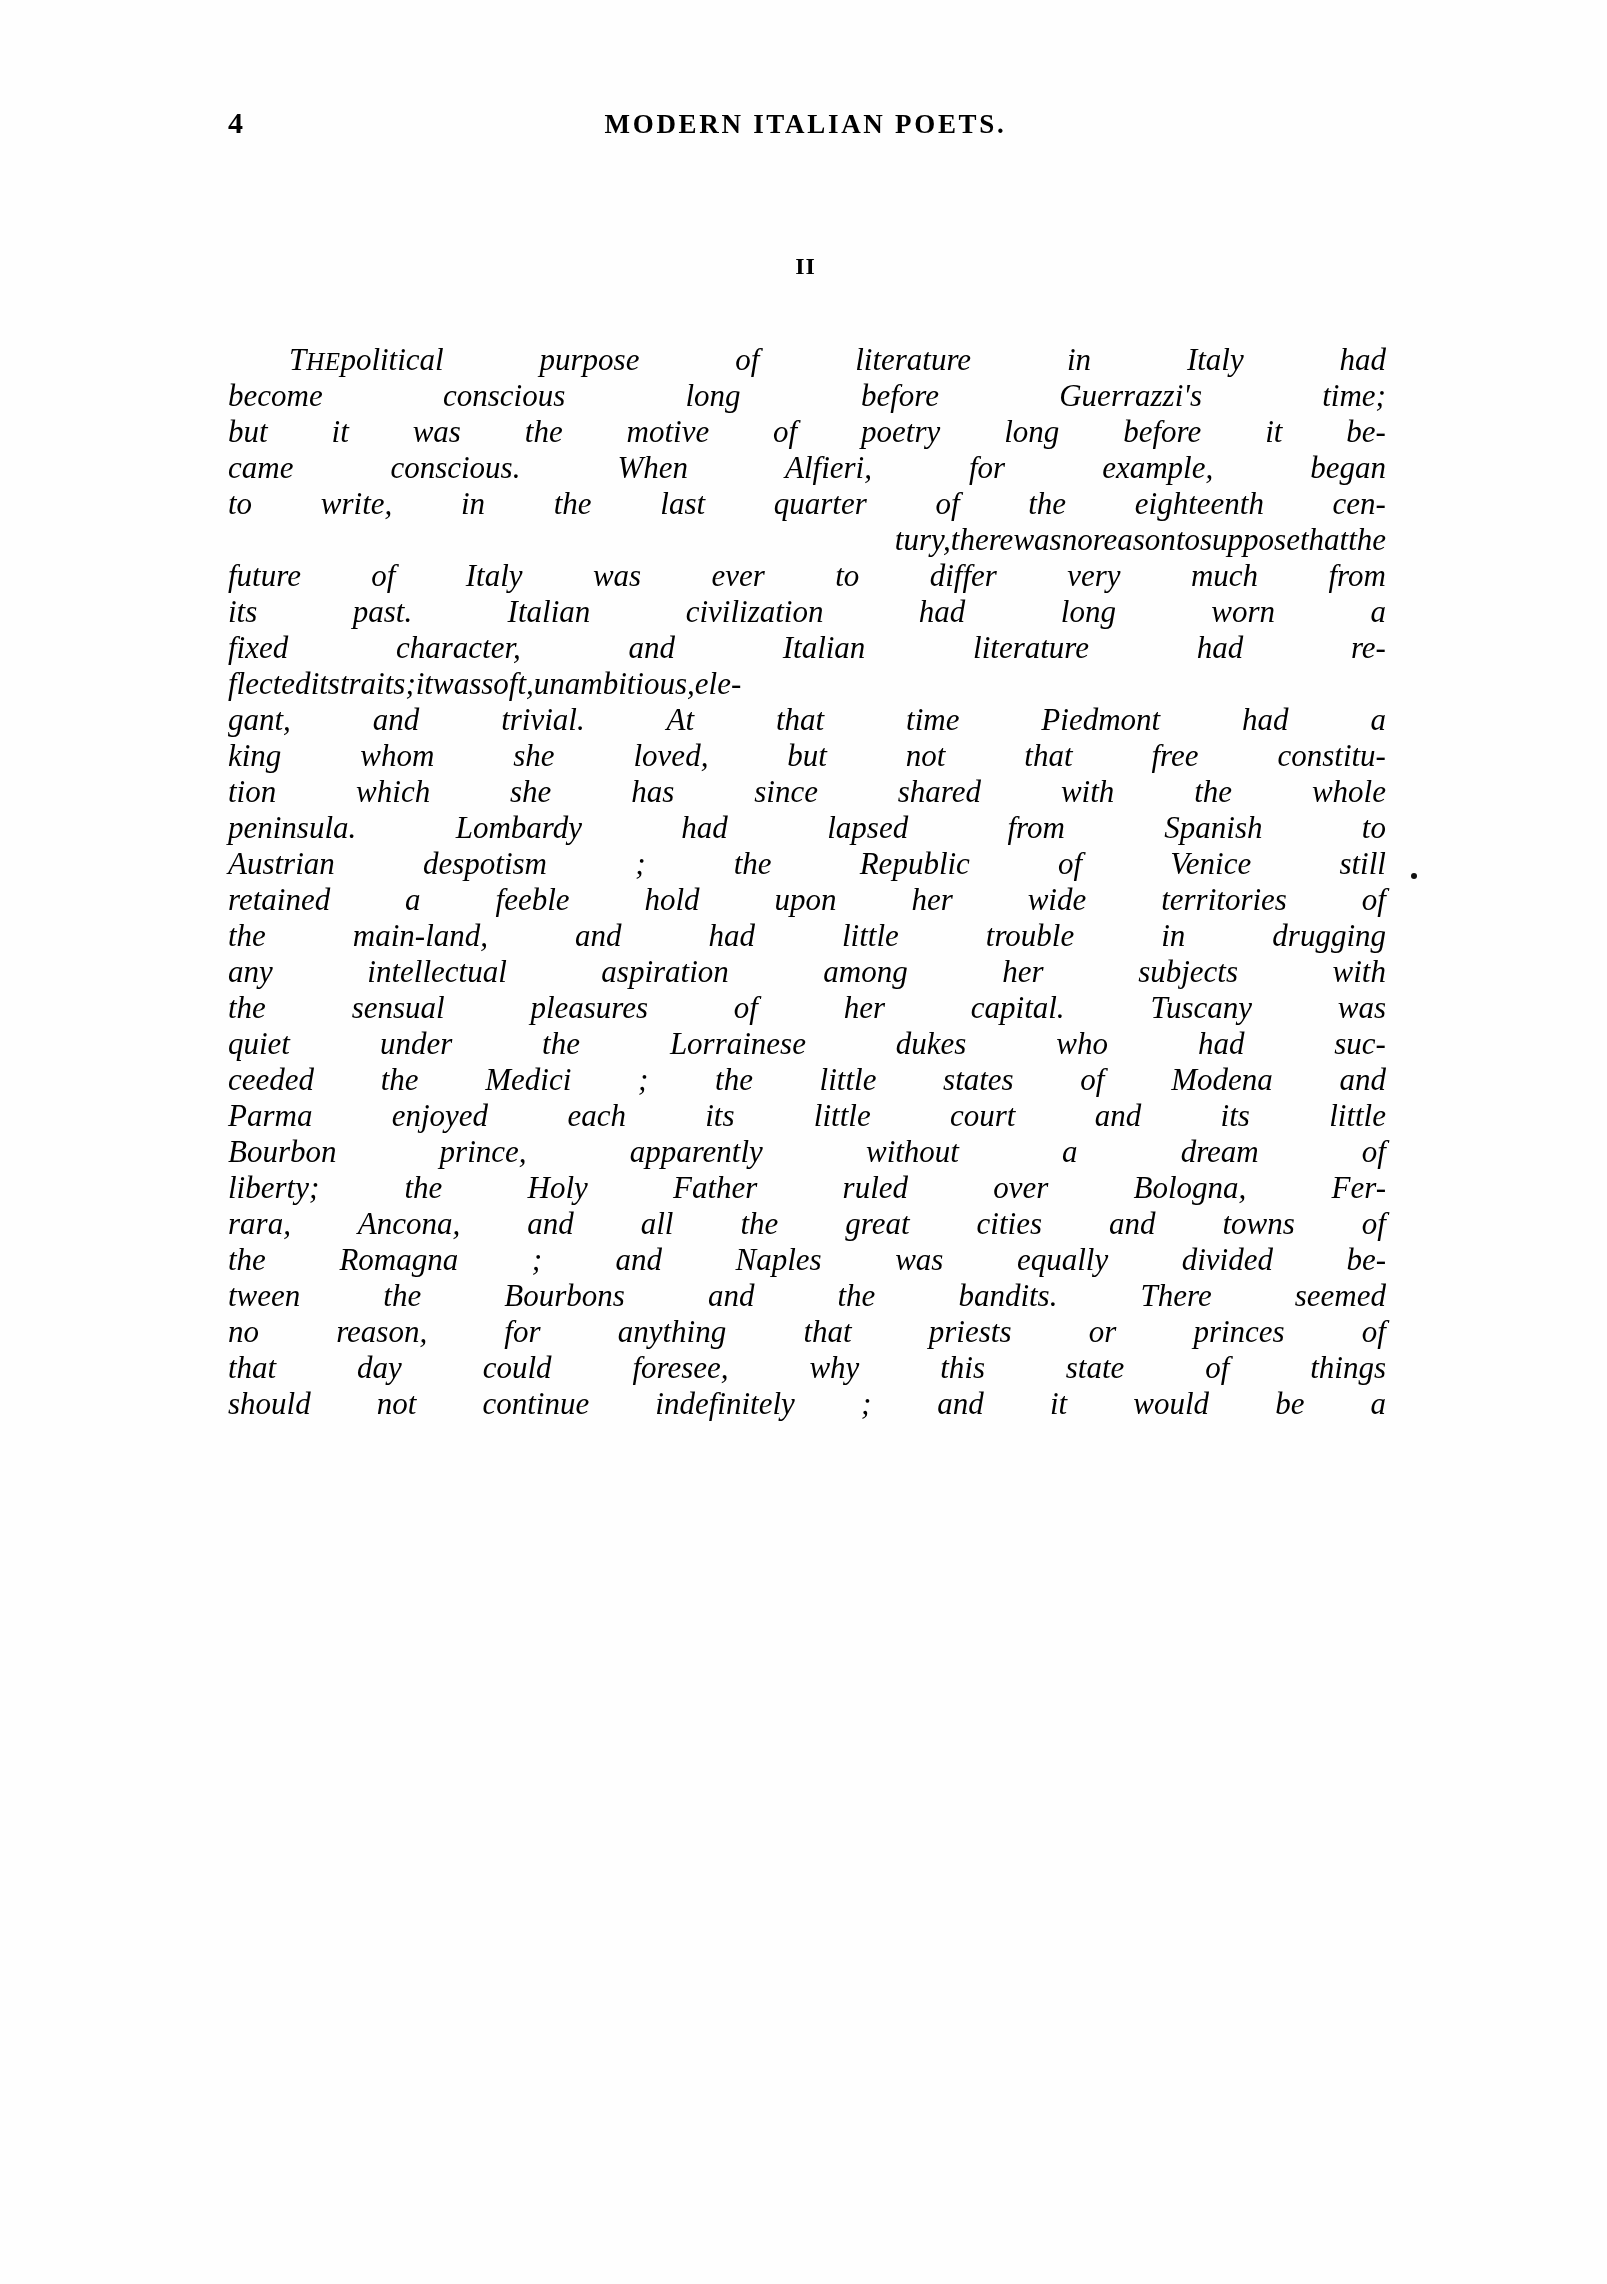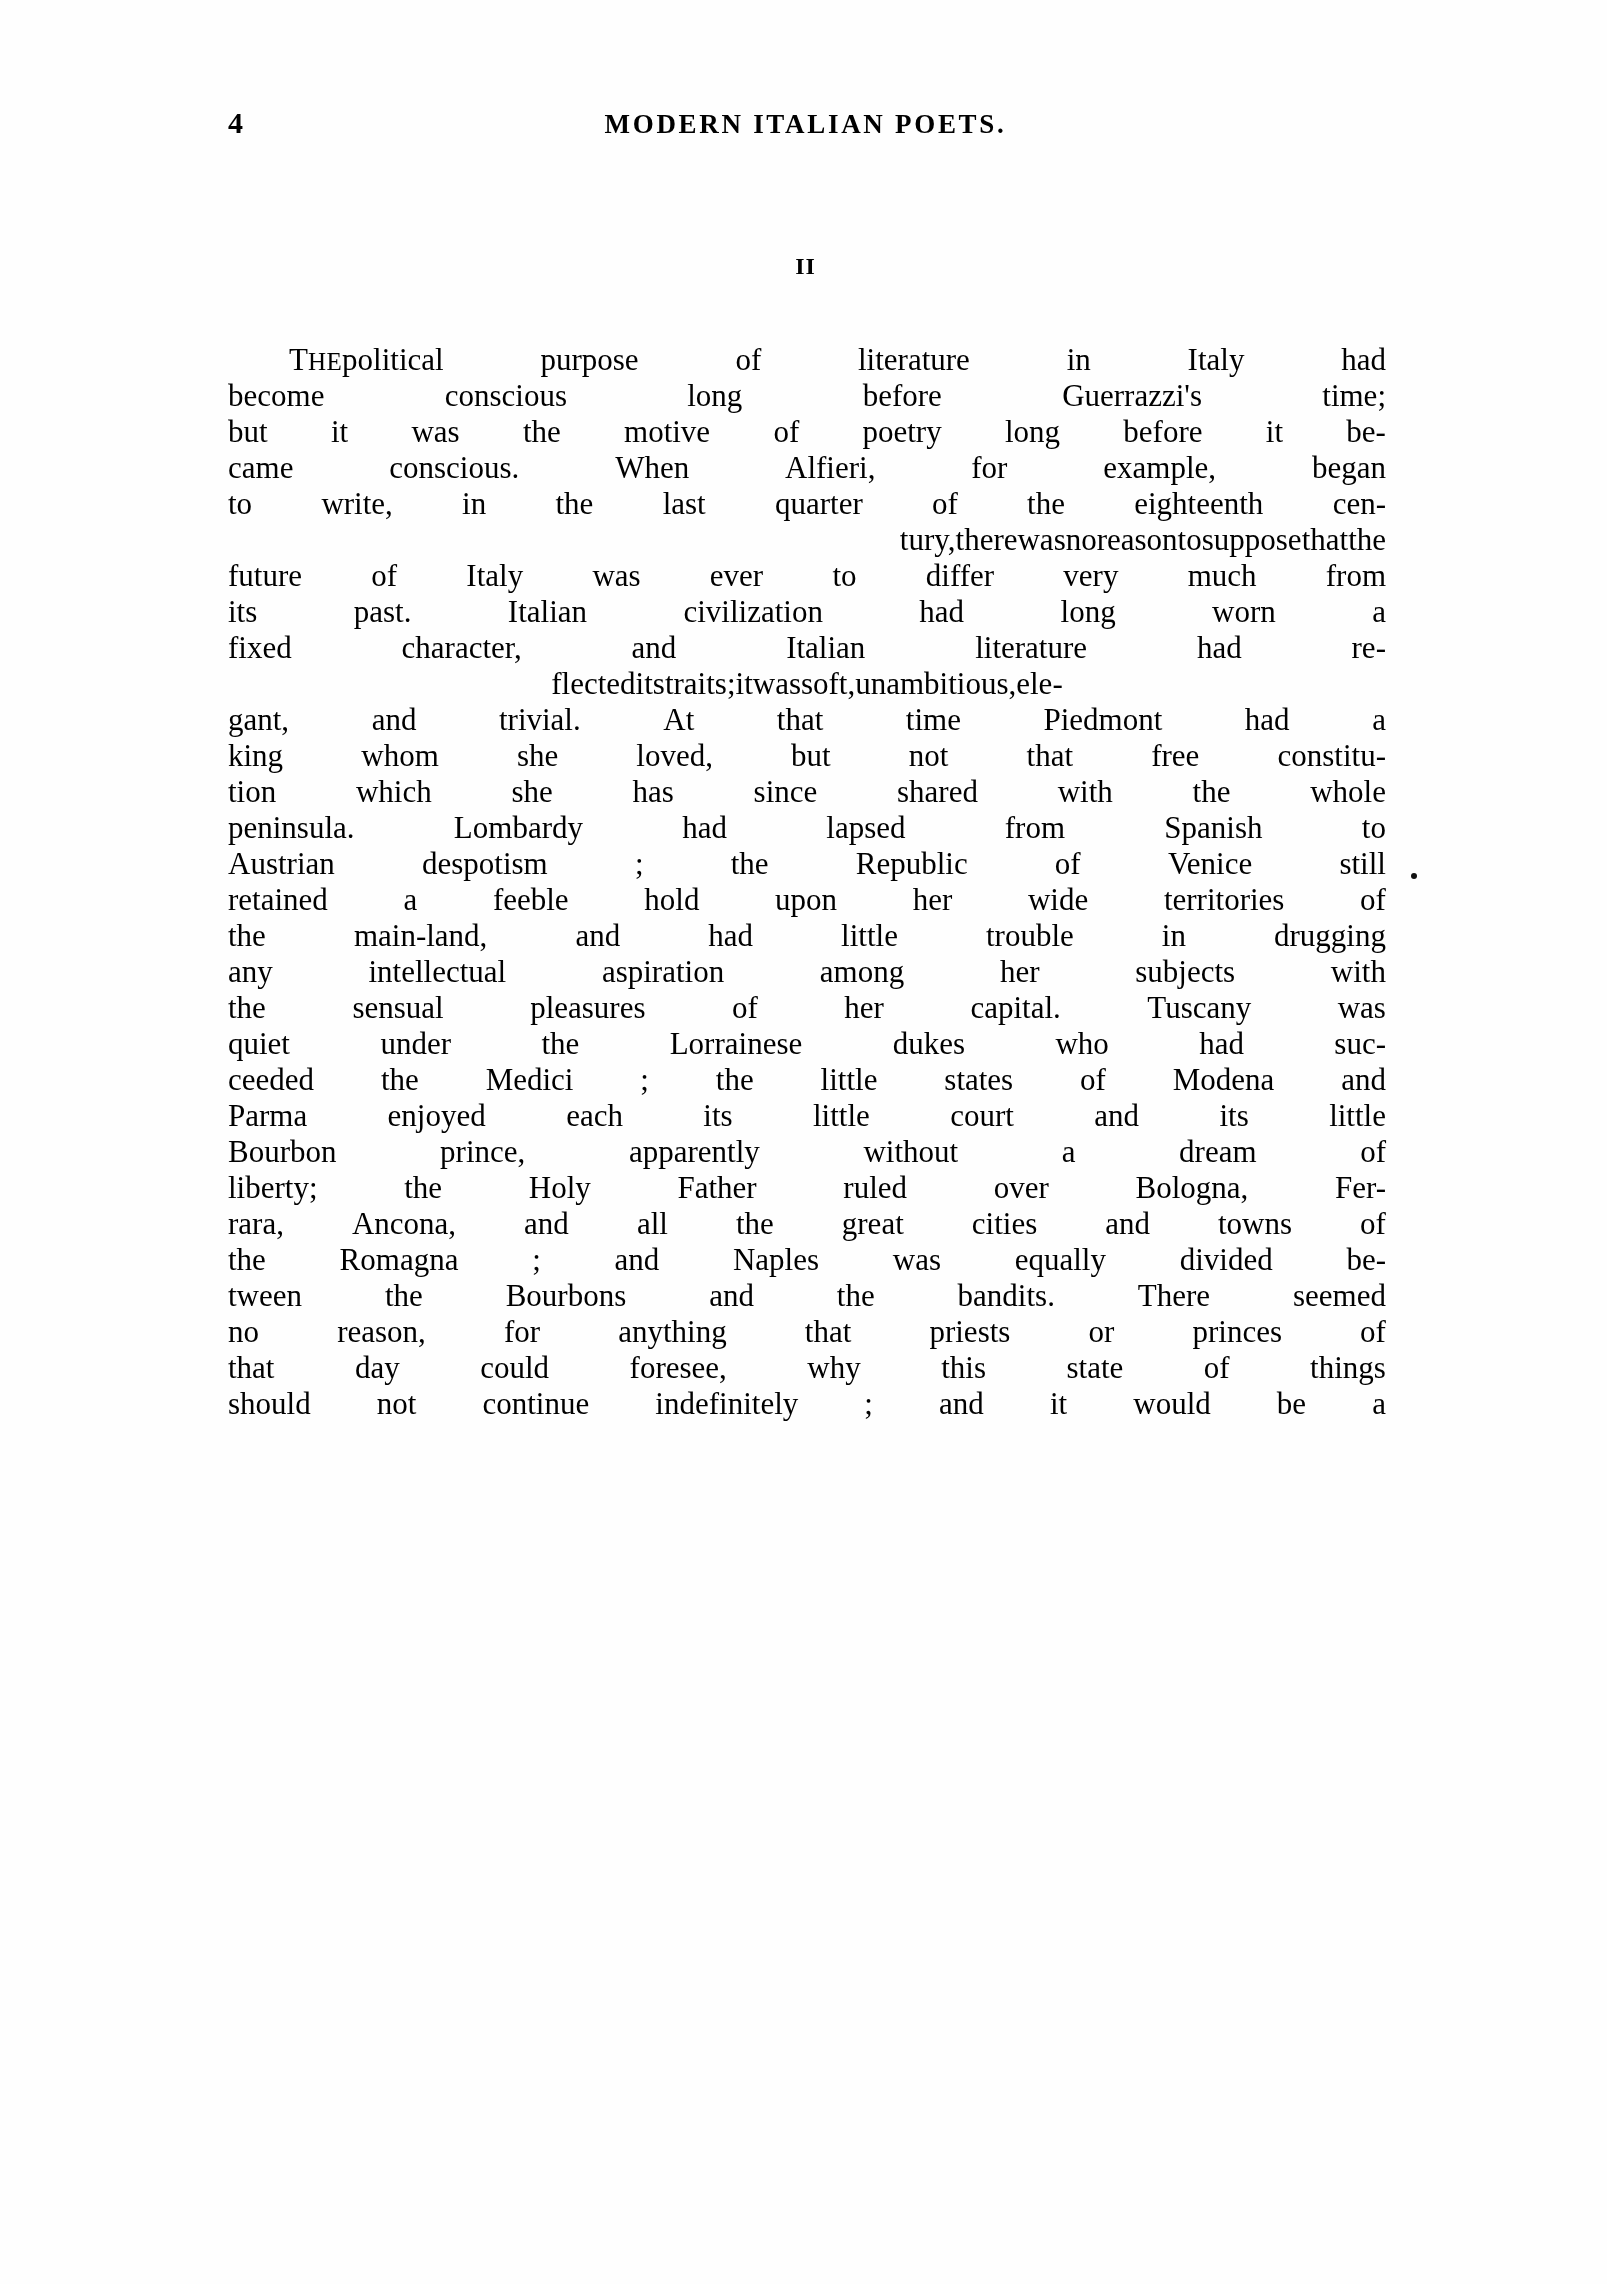--- a/index.html
+++ b/index.html
@@ -77,20 +77,21 @@
     height: 36px;
     align-items: baseline;
     font-size: 31px;
     line-height: 36px;
     white-space: pre;
     letter-spacing: 0px;
   }
   
   .tline.just {
     justify-content: space-between;
+    font-style: italic;
   }
   .tline > span {
     white-space: pre;
   }
 
   .indent {
     display: inline-block;
     width: 61px;
   }
 
@@ -134,21 +135,21 @@
     </div>
 
     <div class="tline just"><span style="display: flex; flex: 1 1 0%; justify-content: space-between;"><span>become</span><span>conscious</span><span>long</span><span>before</span><span>Guerrazzi's</span><span>time;</span></span></div>
     <div class="tline just"><span style="display: flex; flex: 1 1 0%; justify-content: space-between;"><span>but</span><span>it</span><span>was</span><span>the</span><span>motive</span><span>of</span><span>poetry</span><span>long</span><span>before</span><span>it</span><span>be-</span></span></div>
     <div class="tline just"><span style="display: flex; flex: 1 1 0%; justify-content: space-between;"><span>came</span><span>conscious.</span><span>When</span><span>Alfieri,</span><span>for</span><span>example,</span><span>began</span></span></div>
     <div class="tline just"><span style="display: flex; flex: 1 1 0%; justify-content: space-between;"><span>to</span><span>write,</span><span>in</span><span>the</span><span>last</span><span>quarter</span><span>of</span><span>the</span><span>eighteenth</span><span>cen-</span></span></div>
     <div class="tline just"><span style="display: flex; flex: 1 1 0%; justify-content: flex-end;"><span>tury,</span><span>there</span><span>was</span><span>no</span><span>reason</span><span>to</span><span>suppose</span><span>that</span><span>the</span></span></div>
     <div class="tline just"><span style="display: flex; flex: 1 1 0%; justify-content: space-between;"><span>future</span><span>of</span><span>Italy</span><span>was</span><span>ever</span><span>to</span><span>differ</span><span>very</span><span>much</span><span>from</span></span></div>
     <div class="tline just"><span style="display: flex; flex: 1 1 0%; justify-content: space-between;"><span>its</span><span>past.</span><span>Italian</span><span>civilization</span><span>had</span><span>long</span><span>worn</span><span>a</span></span></div>
     <div class="tline just"><span style="display: flex; flex: 1 1 0%; justify-content: space-between; gap: 19px;"><span>fixed</span><span>character,</span><span>and</span><span>Italian</span><span>literature</span><span>had</span><span>re-</span></span></div>
-    <div class="tline just"><span style="display: flex; flex: 1 1 0%; justify-content: center;"><span>flected</span><span>its</span><span>traits</span><span>;</span><span>it</span><span>was</span><span>soft,</span><span>unambitious,</span><span>ele-</span></span></div>
+    <div class="tline just"><span style="display: flex; flex: 1 1 0%; justify-content: flex-start;"><span>flected</span><span>its</span><span>traits</span><span>;</span><span>it</span><span>was</span><span>soft,</span><span>unambitious,</span><span>ele-</span></span></div>
     <div class="tline just"><span style="display: flex; flex: 1 1 0%; justify-content: space-between;"><span>gant,</span><span>and</span><span>trivial.</span><span>At</span><span>that</span><span>time</span><span>Piedmont</span><span>had</span><span>a</span></span></div>
     <div class="tline just"><span style="display: flex; flex: 1 1 0%; justify-content: space-between;"><span>king</span><span>whom</span><span>she</span><span>loved,</span><span>but</span><span>not</span><span>that</span><span>free</span><span>constitu-</span></span></div>
     <div class="tline just"><span style="display: flex; flex: 1 1 0%; justify-content: space-between;"><span>tion</span><span>which</span><span>she</span><span>has</span><span>since</span><span>shared</span><span>with</span><span>the</span><span>whole</span></span></div>
     <div class="tline just"><span style="display: flex; flex: 1 1 0%; justify-content: space-between;"><span>peninsula.</span><span>Lombardy</span><span>had</span><span>lapsed</span><span>from</span><span>Spanish</span><span>to</span></span></div>
     <div class="tline just"><span style="display: flex; flex: 1 1 0%; justify-content: space-between;"><span>Austrian</span><span>despotism</span><span>;</span><span>the</span><span>Republic</span><span>of</span><span>Venice</span><span>still</span></span></div>
     <div class="tline just"><span style="display: flex; flex: 1 1 0%; justify-content: space-between;"><span>retained</span><span>a</span><span>feeble</span><span>hold</span><span>upon</span><span>her</span><span>wide</span><span>territories</span><span>of</span></span></div>
     <div class="tline just"><span style="display: flex; flex: 1 1 0%; justify-content: space-between;"><span>the</span><span>main-land,</span><span>and</span><span>had</span><span>little</span><span>trouble</span><span>in</span><span>drugging</span></span></div>
     <div class="tline just"><span style="display: flex; flex: 1 1 0%; justify-content: space-between;"><span>any</span><span>intellectual</span><span>aspiration</span><span>among</span><span>her</span><span>subjects</span><span>with</span></span></div>
     <div class="tline just"><span style="display: flex; flex: 1 1 0%; justify-content: space-between;"><span>the</span><span>sensual</span><span>pleasures</span><span>of</span><span>her</span><span>capital.</span><span>Tuscany</span><span>was</span></span></div>
     <div class="tline just"><span style="display: flex; flex: 1 1 0%; justify-content: space-between;"><span>quiet</span><span>under</span><span>the</span><span>Lorrainese</span><span>dukes</span><span>who</span><span>had</span><span>suc-</span></span></div>

